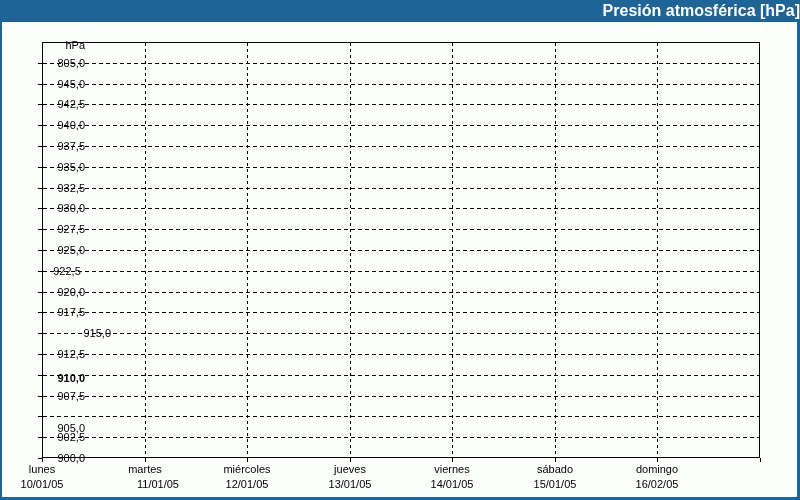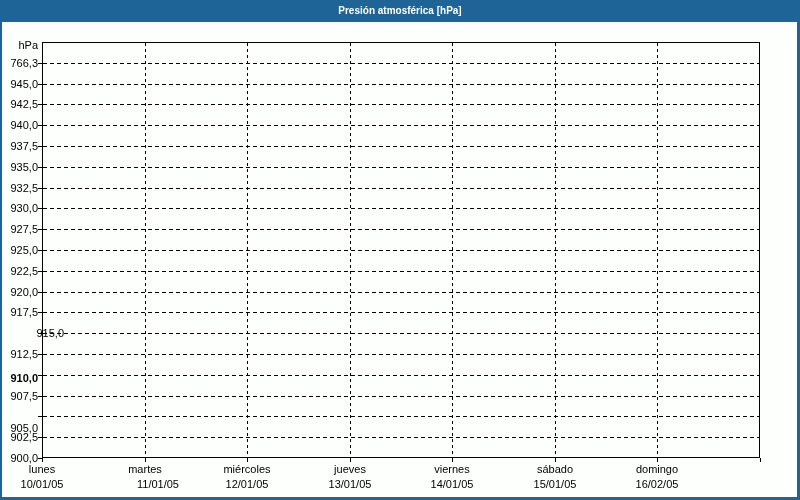--- a/index.html
+++ b/index.html
@@ -7,22 +7,22 @@
   .app{
     position:relative;
     width:800px;height:500px;
     background:var(--frame-blue,#1e6496);
     overflow:hidden;
   }
   .titlebar{
     position:absolute;left:0;top:0;width:800px;height:22px;
     background:var(--frame-blue,#1e6496);
     color:var(--title-text,#fff);
-    font-size:10px;font-weight:bold;
-    text-align:center;line-height:21px;
+    font-size:16px;font-weight:bold;
+    text-align:right;line-height:21px;
   }
   .content{
     position:absolute;left:2px;top:22px;right:3px;bottom:3px;
     background:var(--plot-bg,#fdfffd);
   }
   .plot{
     position:absolute;left:40px;top:20px;width:718px;height:416px;
     border:1px solid #000;
     box-sizing:border-box;
     background:var(--plot-bg,#fdfffd);
@@ -37,41 +37,41 @@
     position:absolute;width:1px;
     background:repeating-linear-gradient(to bottom,
       var(--grid,#000) 0, var(--grid,#000) 3px,
       transparent 3px, transparent 6px);
   }
   .ytick{position:absolute;width:4px;height:1px;background:#000;}
   .xtick{position:absolute;width:1px;height:4px;background:#000;}
   .ylabel{
     position:absolute;left:0;width:36px;height:13px;
     font-size:11px;line-height:13px;text-align:right;
-    color:var(--label,#000);white-space:nowrap;
+    color:var(--label,#000);white-space:nowrap;padding-left:47px;
   }
   .xlabel{
     position:absolute;width:96px;height:13px;
     font-size:11px;line-height:13px;text-align:center;
     color:var(--label,#000);white-space:nowrap;
   }
 </style>
 </head>
 <body>
 
 <div class="app">
   <div class="titlebar">
     <span>Presión atmosférica [hPa]</span>
   </div>
   <div class="content" id="chart-content">
     <div class="plot"></div>
   <div class="ylabel" style="top: 17px;">hPa</div>
       <div class="hgrid" style="left: 41px; width: 716px; top: 41px;"></div>
       <div class="ytick" style="left: 36px; top: 41px;"></div>
-      <div class="ylabel" style="top: 35px;">766,3</div>
+      <div class="ylabel" style="top: 35px;">805,0</div>
       <div class="hgrid" style="left: 41px; width: 716px; top: 62px;"></div>
       <div class="ytick" style="left: 36px; top: 62px;"></div>
       <div class="ylabel" style="top: 56px;">945,0</div>
       <div class="hgrid" style="left: 41px; width: 716px; top: 82px;"></div>
       <div class="ytick" style="left: 36px; top: 82px;"></div>
       <div class="ylabel" style="top: 76px;">942,5</div>
       <div class="hgrid" style="left: 41px; width: 716px; top: 103px;"></div>
       <div class="ytick" style="left: 36px; top: 103px;"></div>
       <div class="ylabel" style="top: 97px;">940,0</div>
       <div class="hgrid" style="left: 41px; width: 716px; top: 124px;"></div>
@@ -87,21 +87,21 @@
       <div class="ytick" style="left: 36px; top: 186px;"></div>
       <div class="ylabel" style="top: 180px;">930,0</div>
       <div class="hgrid" style="left: 41px; width: 716px; top: 207px;"></div>
       <div class="ytick" style="left: 36px; top: 207px;"></div>
       <div class="ylabel" style="top: 201px;">927,5</div>
       <div class="hgrid" style="left: 41px; width: 716px; top: 228px;"></div>
       <div class="ytick" style="left: 36px; top: 228px;"></div>
       <div class="ylabel" style="top: 222px;">925,0</div>
       <div class="hgrid" style="left: 41px; width: 716px; top: 249px;"></div>
       <div class="ytick" style="left: 36px; top: 249px;"></div>
-      <div class="ylabel" style="top: 243px;">922,5</div>
+      <div class="ylabel" style="top: 243px; text-align: center;">922,5</div>
       <div class="hgrid" style="left: 41px; width: 716px; top: 270px;"></div>
       <div class="ytick" style="left: 36px; top: 270px;"></div>
       <div class="ylabel" style="top: 264px;">920,0</div>
       <div class="hgrid" style="left: 41px; width: 716px; top: 290px;"></div>
       <div class="ytick" style="left: 36px; top: 290px;"></div>
       <div class="ylabel" style="top: 284px;">917,5</div>
       <div class="hgrid" style="left: 41px; width: 716px; top: 311px;"></div>
       <div class="ytick" style="left: 36px; top: 311px;"></div>
       <div class="ylabel" style="top: 305px; margin-left: 26px;">915,0</div>
       <div class="hgrid" style="left: 41px; width: 716px; top: 332px;"></div>

